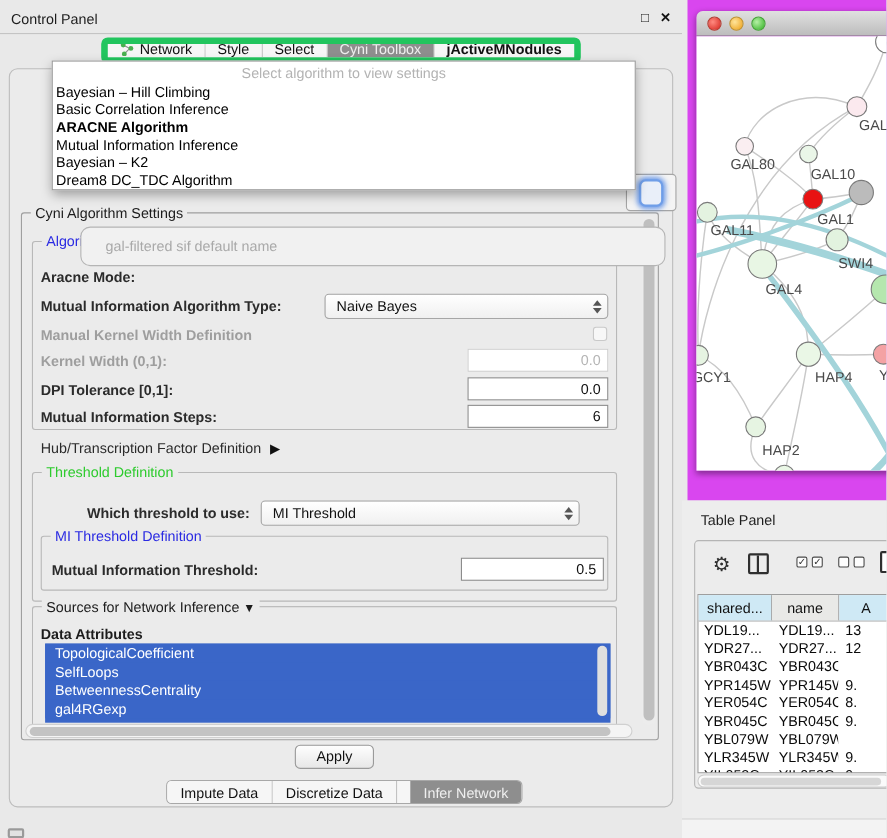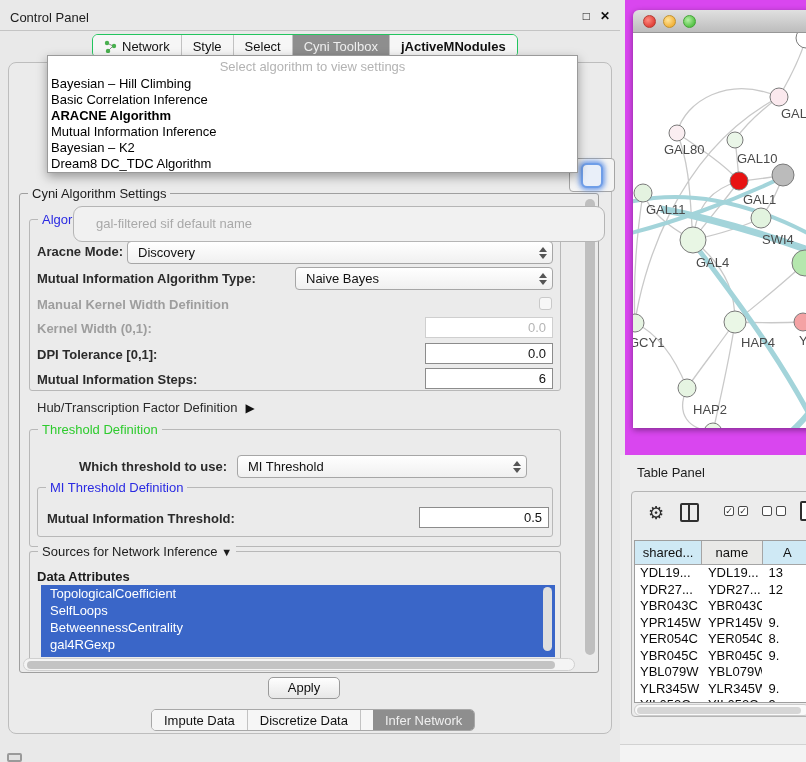--- a/index.html
+++ b/index.html
@@ -6,21 +6,21 @@
   html,body { width:806px; height:762px; font-family:"Liberation Sans", sans-serif; background:#ebebeb; }
   #app { position:relative; width:806px; height:762px; overflow:hidden; background:#e9e9e9; }
 
   
   #control-panel { position:absolute; left:0; top:0; width:620px; height:738px; background:#e9e9e9; }
   #cp-header { position:absolute; left:0; top:4px; width:620px; height:27px; border-bottom:1px solid #c4c4c4; background:#e9e9e9; }
   #cp-title { position:absolute; left:10px; top:6px; font-size:13px; color:#1d1d1d; }
   #cp-float { position:absolute; right:30px; top:5px; font-size:12px; color:#111; cursor:default; }
   #cp-close { position:absolute; right:10px; top:5px; font-size:12px; font-weight:700; color:#111; cursor:default; }
 
-  #top-tabs { position:absolute; left:92px; top:34px; display:flex; border:1px solid #22c55e; border-radius:6px; overflow:hidden; background:#f6f6f6; height:24px; z-index:2; }
+  #top-tabs { position:absolute; left:92px; top:34px; display:flex; border:6px solid #22c55e; border-radius:6px; overflow:hidden; background:#f6f6f6; height:24px; z-index:2;align-items:flex-end; }
   .ttab { display:flex; align-items:center; gap:5px; padding:0 11px; font-size:13px; color:#111; border-right:1px solid #c2c2c2; background:#f6f6f6; cursor:default; }
   .ttab:last-child { border-right:none; }
   .ttab.selected { background:#8e8e8e; color:#efefef; }
   .ttab.bold { font-weight:700; }
 
   #cp-body { position:absolute; left:8px; top:62px; width:604px; height:672px; background:#ebebeb; border:1px solid #bdbdbd; border-radius:8px; }
 
   
   #hidden-combo-frag { position:absolute; left:560px; top:95px; width:46px; height:34px; border:1px solid #a5a5a5; border-radius:4px; background:#f4f4f4; z-index:5; }
   #hidden-combo-btn { position:absolute; left:11px; top:4px; width:22px; height:25px; border:2px solid #6f9ee8; border-radius:6px; background:#e9eff9; box-shadow:0 0 5px 2px rgba(86,139,229,.85); }
@@ -158,24 +158,20 @@
 
       <div class="groupbox" id="settings-group" style="left:10px; top:130px; width:580px; height:480px; border-color:#9f9f9f;">
         <span class="grouplegend">Cyni Algorithm Settings</span>
       </div>
 
       <div class="groupbox" style="left:20px; top:156px; width:532px; height:172px; border-color:#b8b8b8;">
         <span class="grouplegend legend-blue">Algorithm Definition</span>
       </div>
 
       <span class="row-label" style="left:28px; top:181px;">Aracne Mode:</span>
-      <div class="combo" style="left:118px; top:178px; width:426px;">
-        <span>Discovery</span>
-        <span class="stepper"></span>
-      </div>
 
       <span class="row-label" style="left:28px; top:208px;">Mutual Information Algorithm Type:</span>
       <div class="combo" style="left:286px; top:204px; width:258px;">
         <span>Naive Bayes</span>
         <span class="stepper"></span>
       </div>
 
       <span class="row-label disabled" style="left:28px; top:234px;">Manual Kernel Width Definition</span>
       <div class="checkbox" style="left:530px; top:234px;"></div>
 

